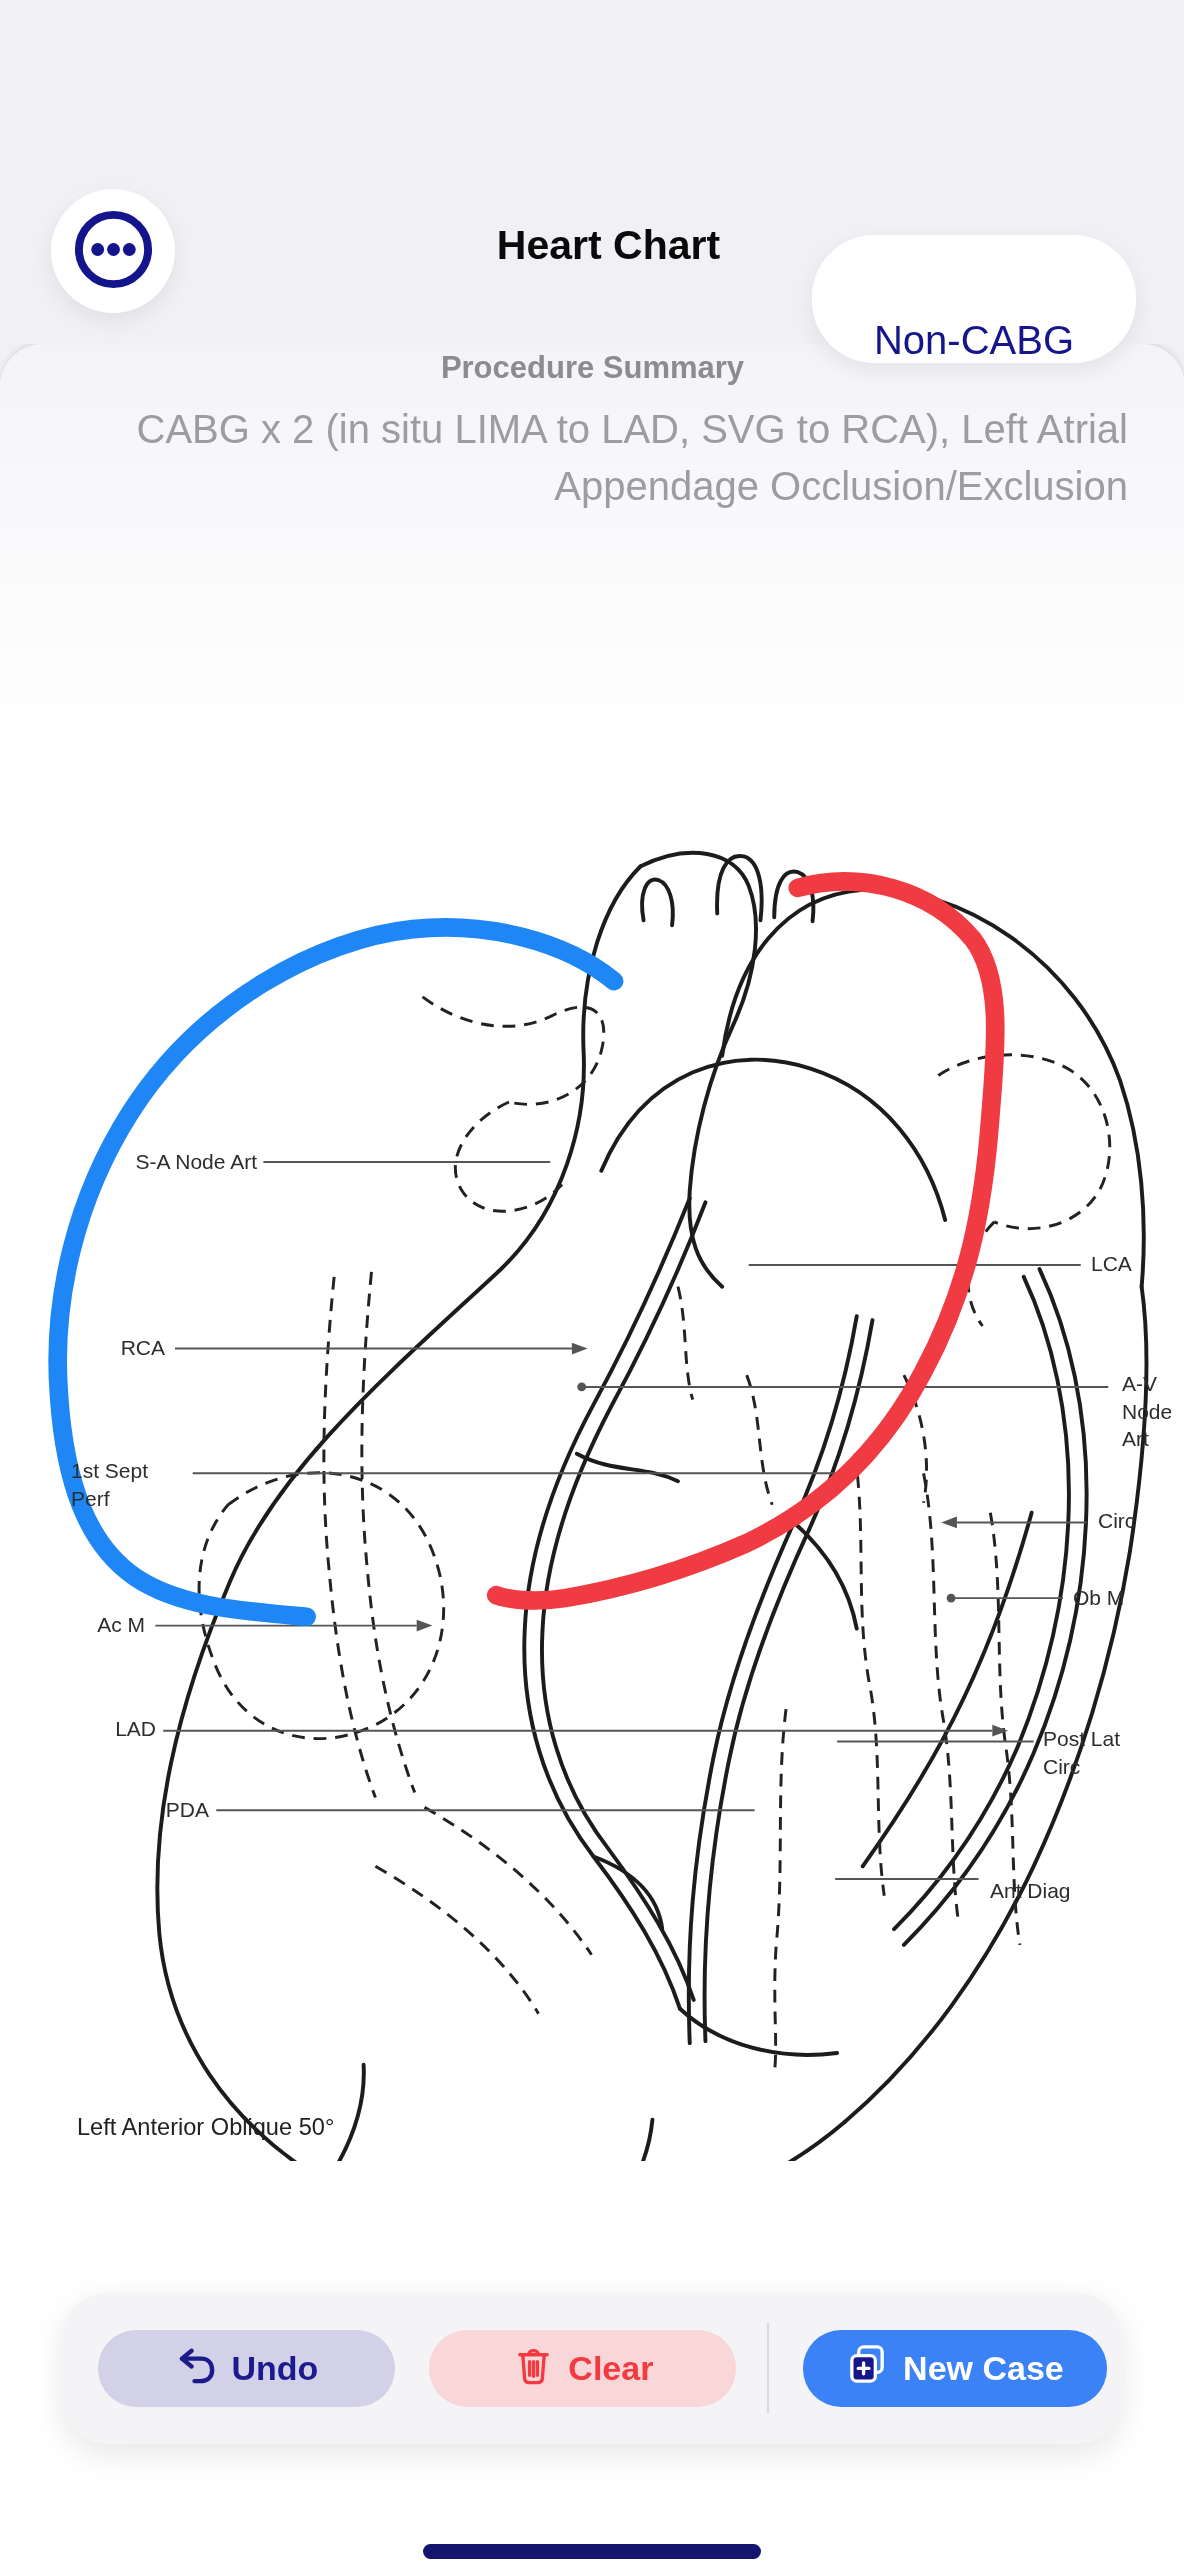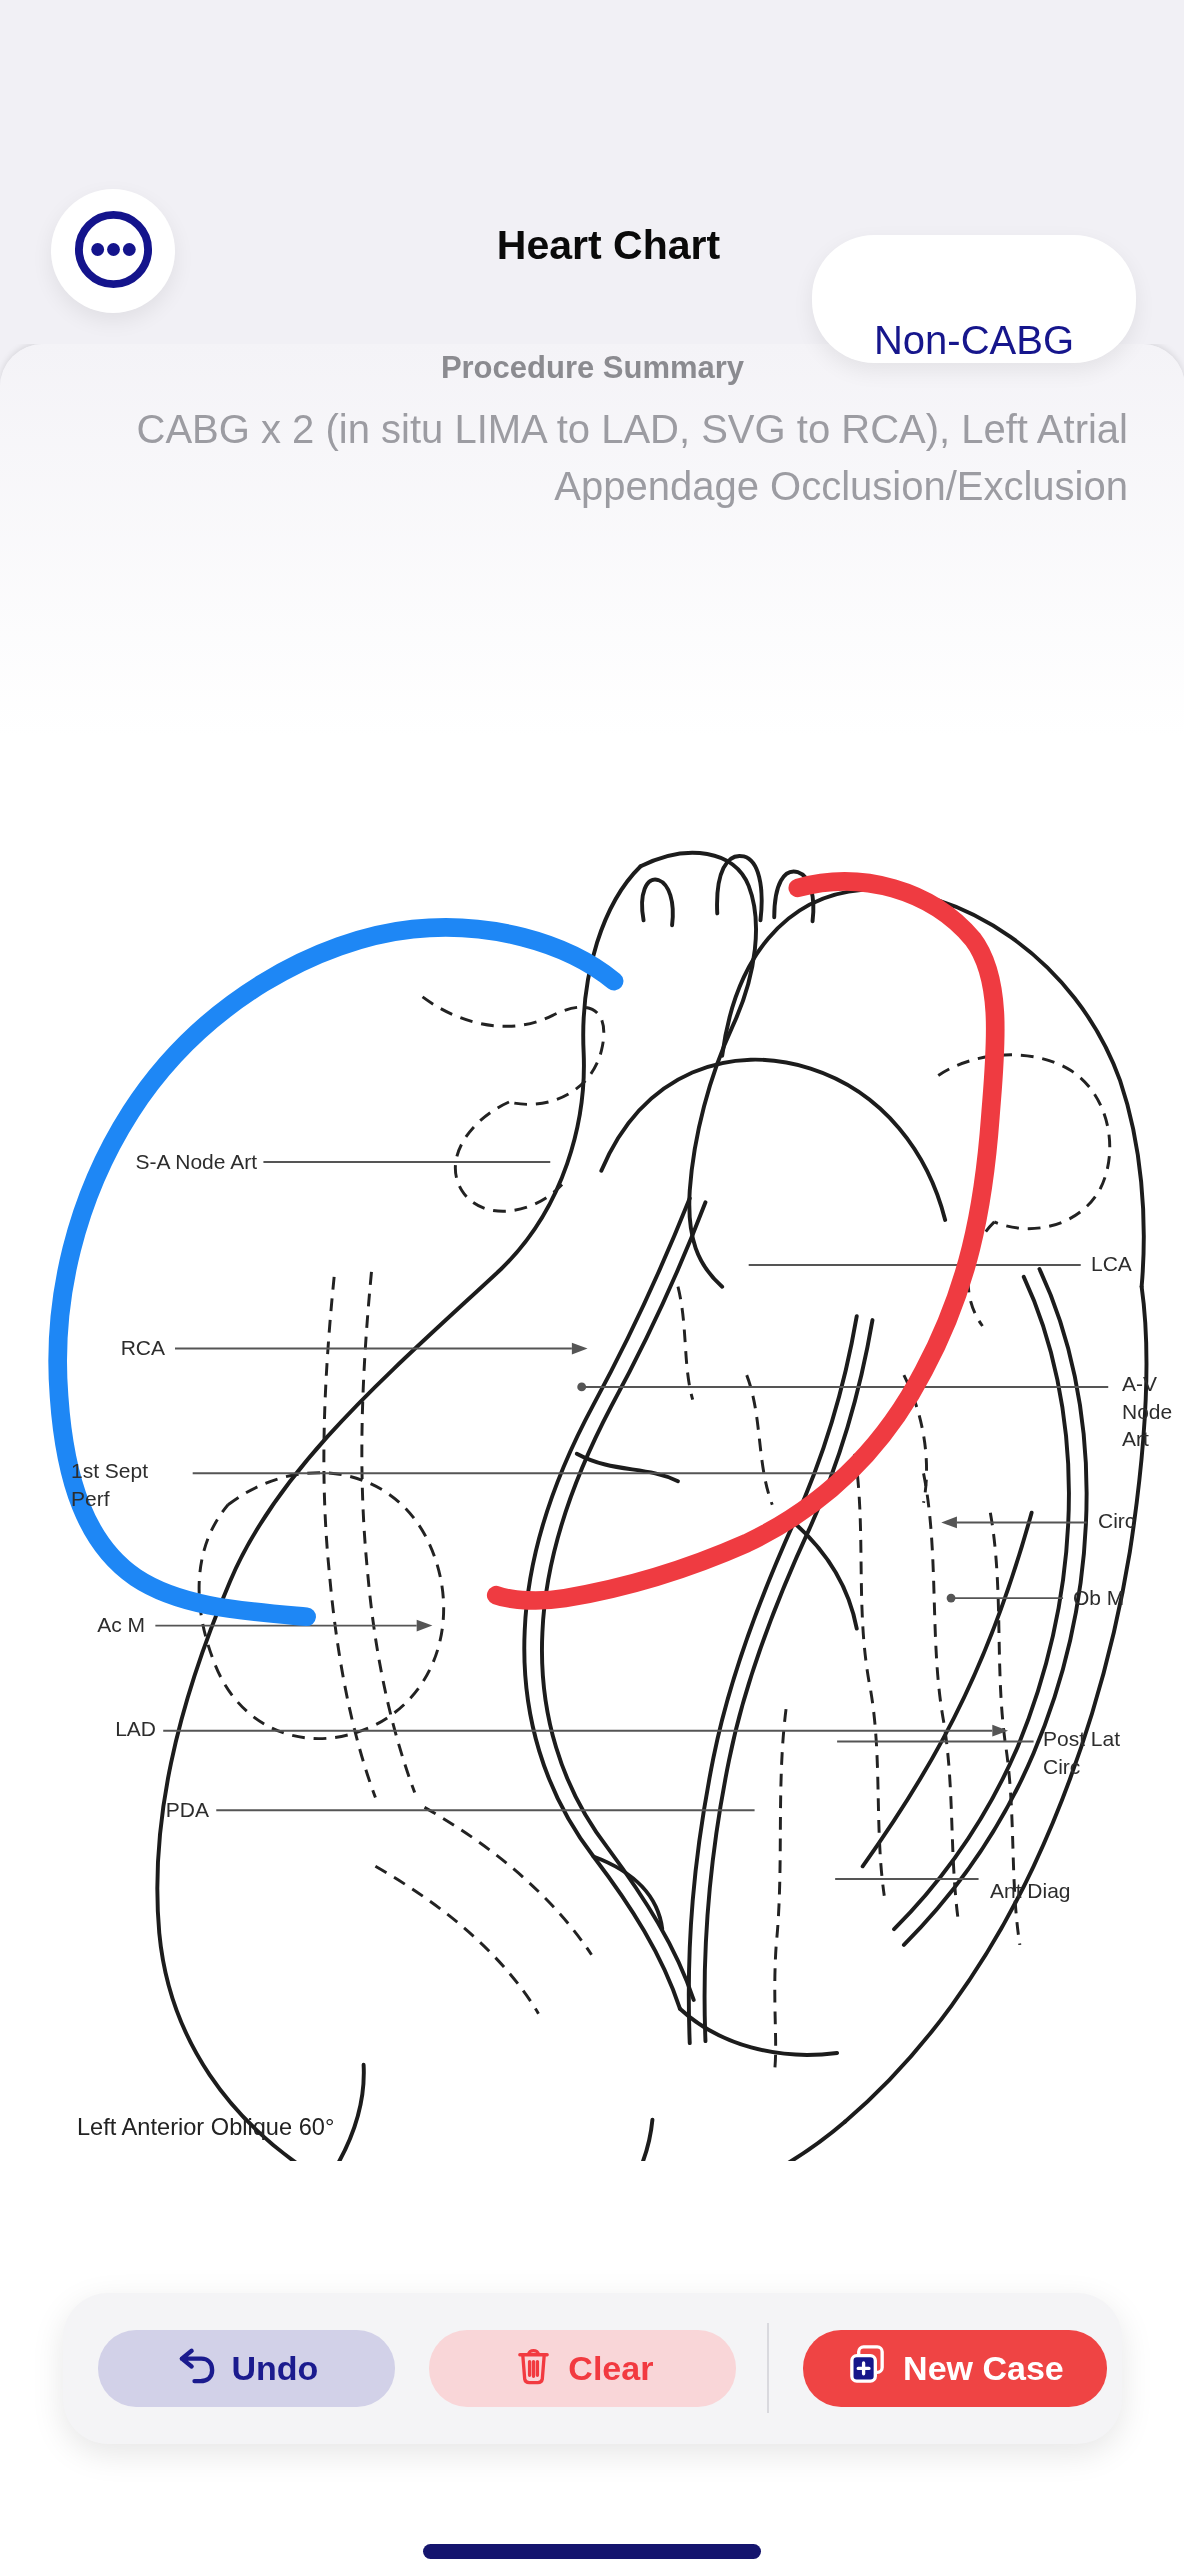--- a/index.html
+++ b/index.html
@@ -44,21 +44,21 @@
   .ra{text-align:right;}
   .caption{left:77px;top:2114px;font-size:23.6px;color:#222;z-index:5;}
 
   
   .toolbar{left:63px;top:2293px;width:1059px;height:151px;border-radius:45px;background:#f4f4f6;
            box-shadow:0 9.8px 33px rgba(0,0,0,.10);z-index:6;}
   .tbtn{position:absolute;top:37px;height:77px;border-radius:38px;display:flex;align-items:center;
         justify-content:center;gap:13.8px;font-size:34px;font-weight:700;}
   .undo-btn{left:35px;width:297px;background:#d2d1e8;color:#1b1b8e;}
   .clear-btn{left:366px;width:307px;background:#f9d6d8;color:#f23a40;}
-  .newcase-btn{left:740px;width:304px;background:#ef4444;color:#ffffff;}
+  .newcase-btn{left:740px;width:304px;background:#3b82f6;color:#ffffff;}
   .tdivider{position:absolute;left:704px;top:29.5px;width:2px;height:90px;background:#d9d9de;}
 
   .home-indicator{left:423px;top:2544px;width:338px;height:14.7px;border-radius:7.9px;background:#15156e;z-index:7;}
 </style>
 </head>
 <body>
 
 <div class="abs topblock"></div>
 
 <div class="abs sheet"></div>
@@ -185,21 +185,21 @@
 <div class="dlabel ra" style="left:130px;top:1796px;width:79px;">PDA</div>
 <div class="dlabel" style="left:1091px;top:1250px;">LCA</div>
 <div class="dlabel" style="left:1122px;top:1370px;">A-V
 Node
 Art</div>
 <div class="dlabel" style="left:1098px;top:1507px;">Circ</div>
 <div class="dlabel" style="left:1073px;top:1584px;">Ob M</div>
 <div class="dlabel" style="left:1043px;top:1725px;">Post Lat
 Circ</div>
 <div class="dlabel" style="left:990px;top:1865px;margin-top:12px;">Ant Diag</div>
-<div class="abs caption">Left Anterior Oblique 60°</div>
+<div class="abs caption">Left Anterior Oblique 50°</div>
 
 <div class="abs toolbar">
   <div class="tbtn undo-btn">
     <span>
       <svg width="43" height="43" viewBox="0 0 44 44">
         <path d="M 17 8 L 7 16 L 17 24 M 7 16 H 27 C 34 16 38 21 38 28 C 38 35 33 39 26 39 H 20" fill="none" stroke="#1b1b8e" stroke-width="4.5" stroke-linecap="round" stroke-linejoin="round"></path>
       </svg>
     </span>
     <span>Undo</span>
   </div>

